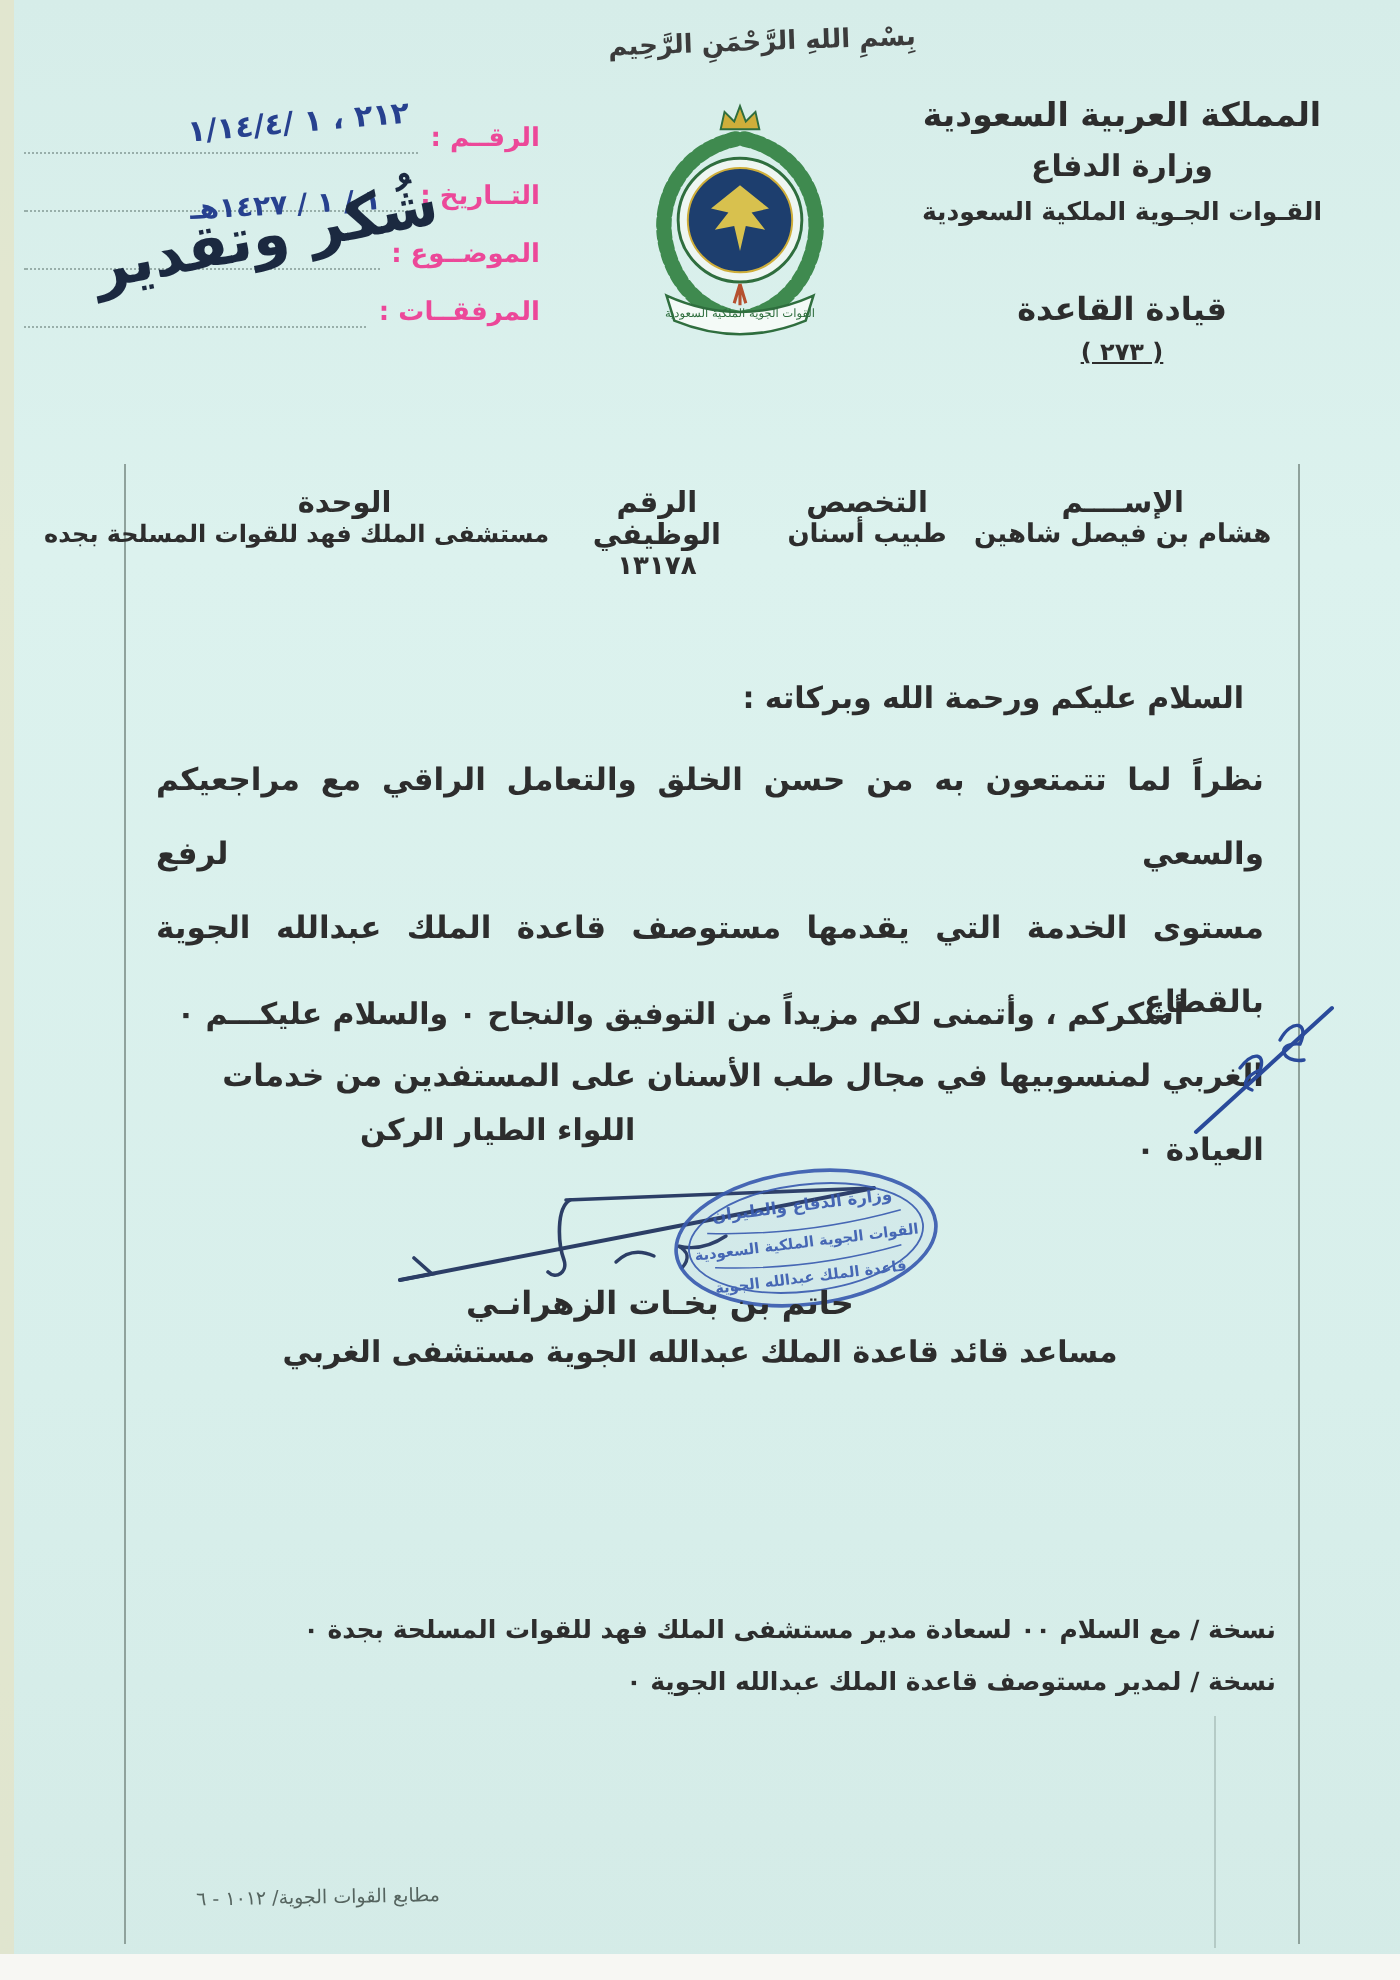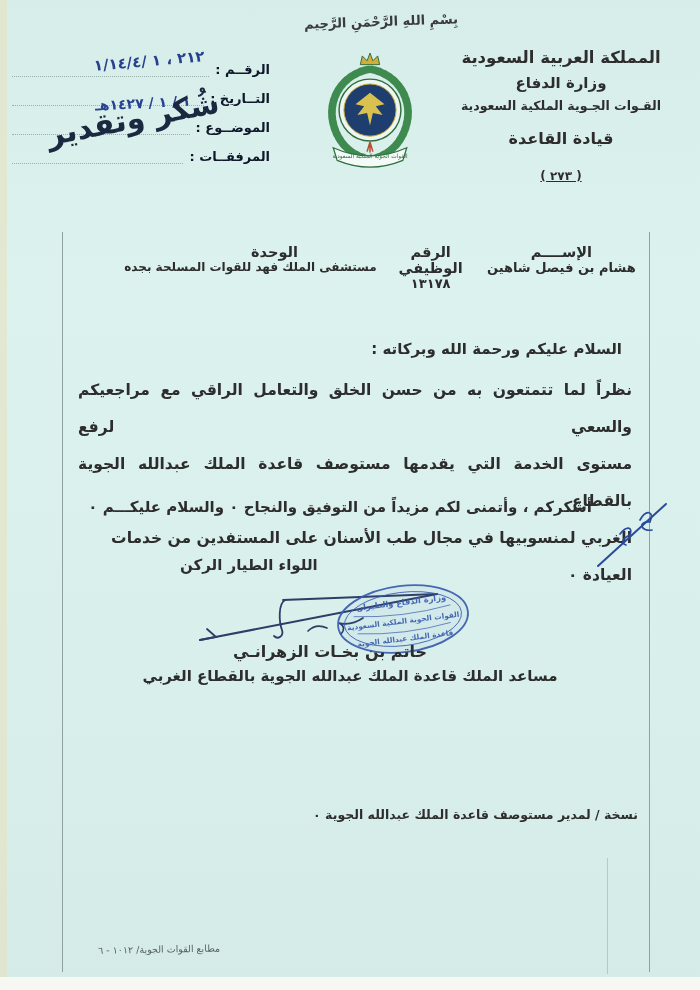--- a/index.html
+++ b/index.html
@@ -14,26 +14,26 @@
 
   .bismillah{left:286px;top:14px;width:190px;text-align:center;font-size:13px;font-weight:700;
     color:#3b3b3b;transform:rotate(-2deg);letter-spacing:.5px;}
 
   .emblem{left:312px;top:50px;width:116px;height:124px;}
 
   .header-block{left:430px;top:48px;width:262px;text-align:center;font-weight:700;}
   .h-country{font-size:16.5px;}
   .h-ministry{font-size:15px;margin-top:7px;}
   .h-force{font-size:12.5px;margin-top:6px;}
-  .h-command{font-size:16px;margin-top:16px;}
-  .h-code{font-size:12px;margin-top:21px;font-weight:700;text-decoration:underline;}
+  .h-command{font-size:16px;margin-top:32px;}
+  .h-code{font-size:12px;margin-top:5px;font-weight:700;text-decoration:underline;}
 
   .meta-block{left:12px;top:48px;width:258px;font-weight:700;}
   .meta-row{display:flex;align-items:flex-end;height:29px;}
-  .meta-label{font-size:13px;color:#0f172a;white-space:nowrap;padding-left:6px;text-align:center;}
+  .meta-label{font-size:13px;color:#ec4899;white-space:nowrap;padding-left:6px;text-align:center;}
   .meta-line{flex:1;border-bottom:1px dotted rgba(100,122,116,.55);height:24px;position:relative;}
   .hw{color:#27418f;font-weight:700;display:inline-block;white-space:nowrap;}
   .hw-number{font-size:15px;transform:rotate(-5deg) translateY(-4px);letter-spacing:1px;position:absolute;right:4px;bottom:2px;}
   .hw-date{font-size:14px;transform:rotate(-3deg);letter-spacing:1px;position:absolute;right:14px;bottom:-6px;}
   .subject-hand{left:36px;top:104px;width:194px;text-align:center;font-size:30px;font-weight:700;
     color:#1b2940;transform:rotate(-11deg);line-height:1;}
 
   .frame-line{width:1.3px;background:#8fa29c;top:232px;height:740px;}
   .frame-left{left:62px;}
   .frame-right{left:649px;}
@@ -124,20 +124,24 @@
 
   <div class="abs frame-line frame-left"></div>
   <div class="abs frame-line frame-right"></div>
   <div class="abs fold-line"></div>
 
   <div class="abs info-table" dir="rtl">
     <div class="col col-name">
       <div class="th">الإســــم</div>
       <div class="td">هشام بن فيصل شاهين</div>
     </div>
+    <div class="col col-spec">
+      <div class="th">التخصص</div>
+      <div class="td">طبيب أسنان</div>
+    </div>
     <div class="col col-num">
       <div class="th">الرقم الوظيفي</div>
       <div class="td">١٣١٧٨</div>
     </div>
     <div class="col col-unit">
       <div class="th">الوحدة</div>
       <div class="td">مستشفى الملك فهد للقوات المسلحة بجده</div>
     </div>
   </div>
 
@@ -172,22 +176,23 @@
     <ellipse cx="75" cy="40" rx="71" ry="36" fill="rgba(90,120,200,0.05)" stroke="#3a5cb0" stroke-width="2"></ellipse>
     <ellipse cx="75" cy="40" rx="64" ry="29" fill="none" stroke="#3a5cb0" stroke-width="1"></ellipse>
     <path d="M22,31 Q75,39 128,31" stroke="#3a5cb0" stroke-width=".8" fill="none"></path>
     <path d="M24,50 Q75,58 126,50" stroke="#3a5cb0" stroke-width=".8" fill="none"></path>
     <text x="75" y="25" font-size="9" font-weight="bold" text-anchor="middle" fill="#3a5cb0">وزارة الدفاع والطيران</text>
     <text x="75" y="45" font-size="8" font-weight="bold" text-anchor="middle" fill="#3a5cb0">القوات الجوية الملكية السعودية</text>
     <text x="75" y="64" font-size="8" font-weight="bold" text-anchor="middle" fill="#3a5cb0">قاعدة الملك عبدالله الجوية</text>
   </svg>
 
   <div class="abs sig-name">حاتم بن بخـات الزهرانـي</div>
-  <div class="abs sig-title">مساعد الملك قاعدة الملك عبدالله الجوية بالقطاع الغربي</div>
+  <div class="abs sig-title">مساعد قائد قاعدة الملك عبدالله الجوية مستشفى الغربي</div>
 
   <div class="abs copies" dir="rtl">
+    <div class="copy-line">نسخة / مع السلام ٠٠ لسعادة مدير مستشفى الملك فهد للقوات المسلحة بجدة ٠</div>
     <div class="copy-line">نسخة / لمدير مستوصف قاعدة الملك عبدالله الجوية ٠</div>
   </div>
 
   <div class="abs printer-note" dir="rtl">مطابع القوات الجوية/ ١٠١٢ - ٦</div>
 
   <div class="abs edge-bottom"></div>
 </div>
 
 </body></html>

